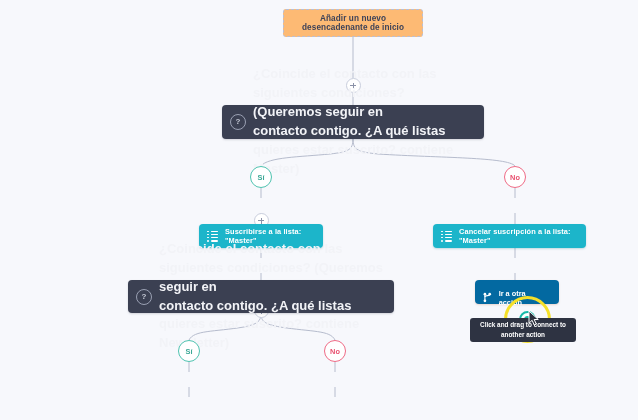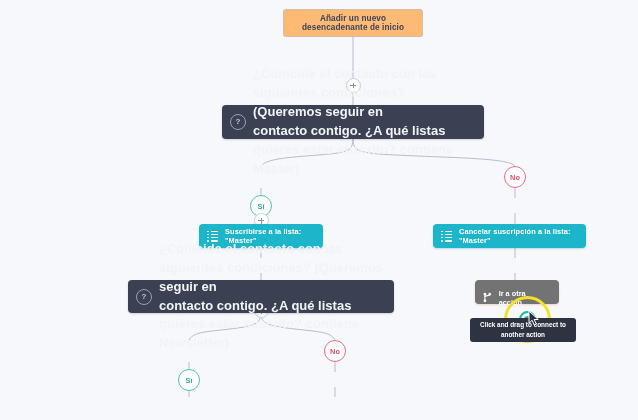--- a/index.html
+++ b/index.html
@@ -69,39 +69,39 @@
   .act .alabel{font-size:7.4px;font-weight:bold;letter-spacing:.1px;}
   .listicon{flex:0 0 auto;width:11px;height:11px;position:relative;}
   .listicon i{
     position:absolute;left:0;height:1.6px;background:#ffffff;display:block;border-radius:1px;
   }
   .listicon i.d{width:2px;left:0;}
   .listicon i.b{width:7px;left:3.5px;}
 
   
   .act-orange{
-    background:#737373;
+    background:#0369a1;
     border-radius:4px;
     color:#ffffff;
     display:flex;align-items:center;
     padding:11px 10px 0 8px;
     gap:7px;
     box-shadow:0 1px 2px rgba(190,110,70,.25);
   }
   .act-orange .alabel{font-size:7.4px;font-weight:bold;}
 
   
   .badge{
     border-radius:50%;
     background:#ffffff;
     display:flex;align-items:center;justify-content:center;
     font-size:7.4px;font-weight:bold;
     box-sizing:border-box;
   }
-  .badge.yes{border:1.4px solid #4fc3b0;color:#3aa795;margin-top:29px;}
+  .badge.yes{border:1.4px solid #4fc3b0;color:#3aa795;}
   .badge.no{border:1.4px solid #ef6b86;color:#e8506f;}
 
   
   .plus{
     width:15px;height:15px;border-radius:50%;
     background:#ffffff;border:1px solid #c9cedd;
     box-sizing:border-box;position:relative;
   }
   .plus::before,.plus::after{
     content:"";position:absolute;background:#8b92a8;

